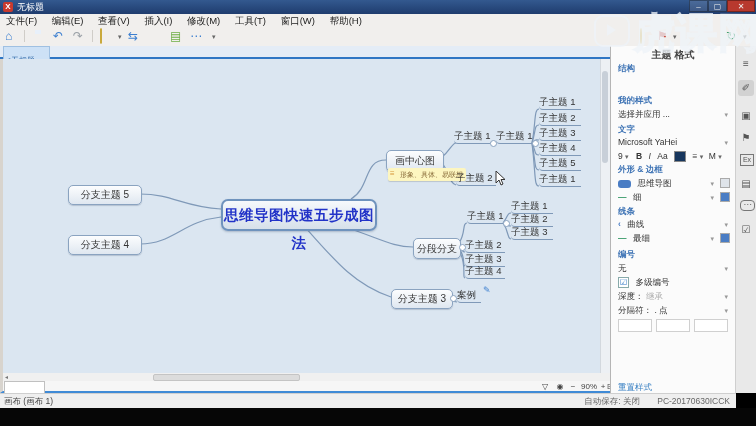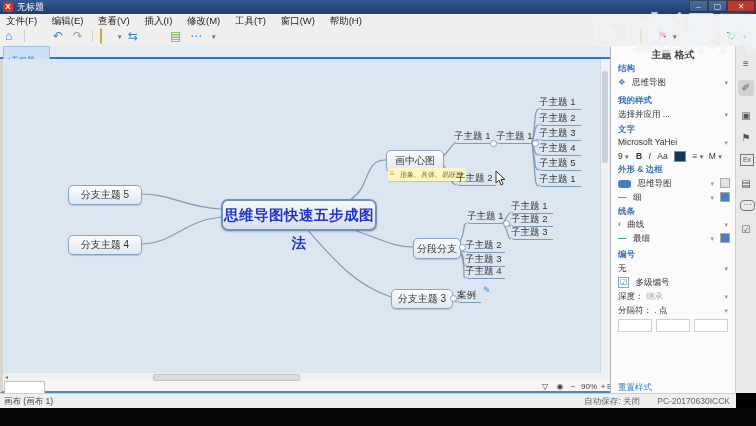--- a/index.html
+++ b/index.html
@@ -204,25 +204,20 @@
     <span class="zctrl" style="left:551px;width:12px;">◉</span>
     <span class="zctrl" style="left:565px;width:10px;">−</span>
     <span class="zctrl" style="left:574px;width:24px;">90%</span>
     <span class="zctrl" style="left:596px;width:8px;">+</span>
     <span class="zctrl" style="left:603px;width:8px;">⊞</span>
   </div>
 
   <div class="abs sidebar">
     <div class="sb-title">主题 格式</div>
     <div class="sb-label" style="top:17px;">结构</div>
-    <div class="sb-row" style="top:30px;">
-      <span style="color:#4a7dc4;margin-right:4px;">❖</span>
-      <span>思维导图</span>
-      <span class="sb-caret">▾</span>
-    </div>
     <div class="sb-label" style="top:49px;">我的样式</div>
     <div class="sb-row" style="top:62px;">
       <span>选择并应用 ...</span>
       <span class="sb-caret">▾</span>
     </div>
     <div class="sb-label" style="top:78px;">文字</div>
     <div class="sb-row" style="top:90px;">
       <span>Microsoft YaHei</span>
       <span class="sb-caret">▾</span>
     </div>

